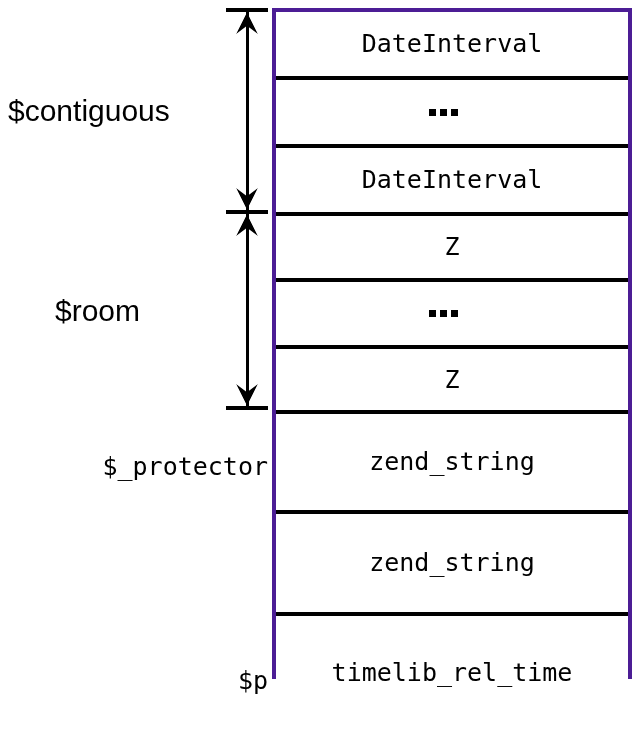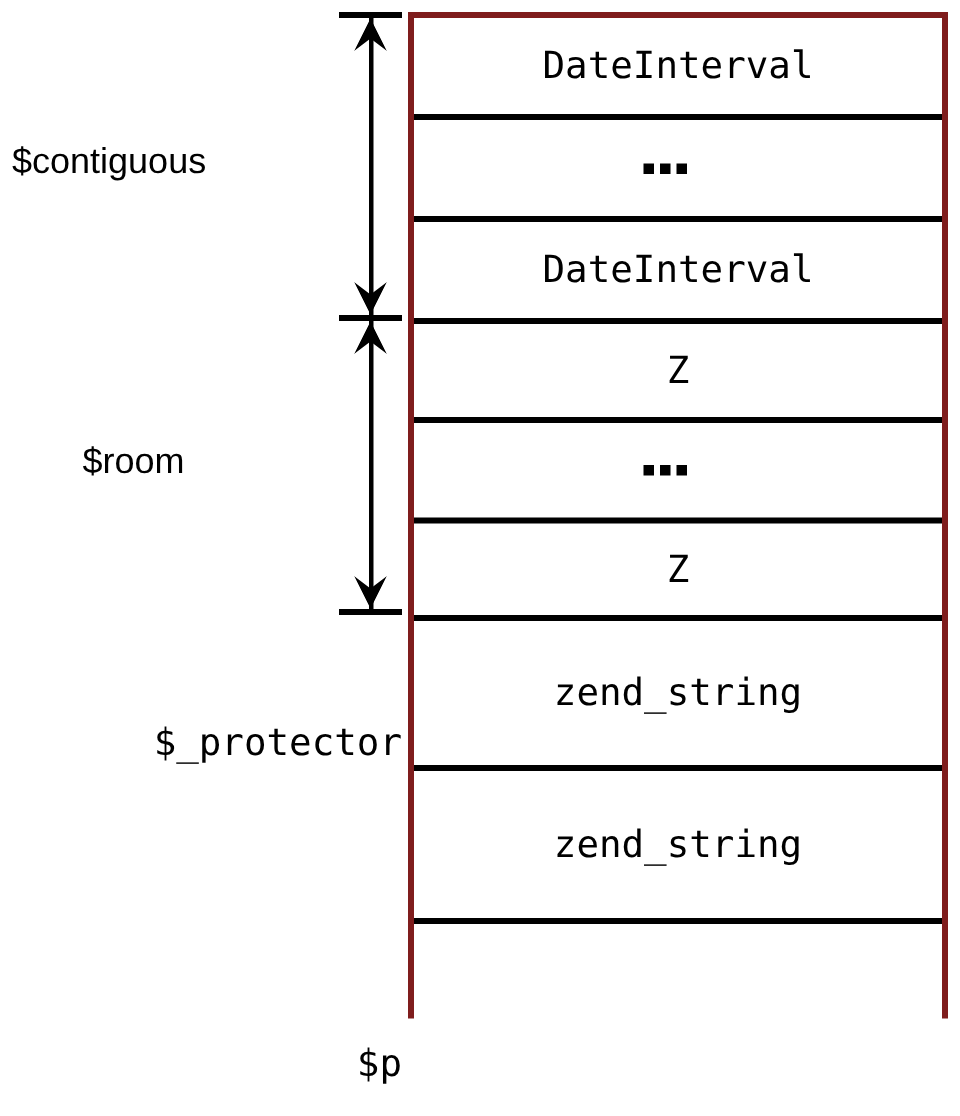--- a/index.html
+++ b/index.html
@@ -17,21 +17,21 @@
   }
 
   
   #memory-block {
     position: absolute;
     left: 272px;
     top: 8px;
     width: 360px;   
     height: 671px;  
     box-sizing: border-box;
-    border: 4px solid #7f1d1d;
+    border: 4px solid #4c1d95;
     background: #ffffff;
     padding-left: 44px;
   }
   .cell {
     position: absolute;
     left: 0;
     width: 100%;
     box-sizing: border-box;
     display: flex;
     align-items: center;
@@ -110,30 +110,29 @@
   }
 
   
   .label {
     position: absolute;
     color: #000000;
     white-space: pre;
   }
   .label.sans {
     font-family: "Liberation Sans", sans-serif;
-    font-size: 24px;
+    font-size: 30px;
   }
   .label.mono {
     font-family: "DejaVu Sans Mono", "Liberation Mono", monospace;
     font-size: 25px;
   }
   .label.right {
     text-align: center;
     right: 372px;   
-    margin-top: 28px;
   }
 </style>
 </head>
 <body>
 
 <div id="page">
 
   <div class="dim-arrow" style="left:226px; top:10px; height:202px;">
     <div class="tick top"></div>
     <div class="shaft"></div>
@@ -192,17 +191,18 @@
     <div class="cell divider-top" style="top:398px; height:100px;">
       <span class="cell-text">zend_string</span>
     </div>
 
     <div class="cell divider-top" style="top:498px; height:102px;">
       <span class="cell-text">zend_string</span>
     </div>
 
     <div class="cell divider-top" style="top:600px; height:118px;">
       <span class="cell-text two-line">
+        <span style="display:block">timelib_rel_time</span>
       </span>
     </div>
 
   </div>
 </div>
 
 </body></html>

